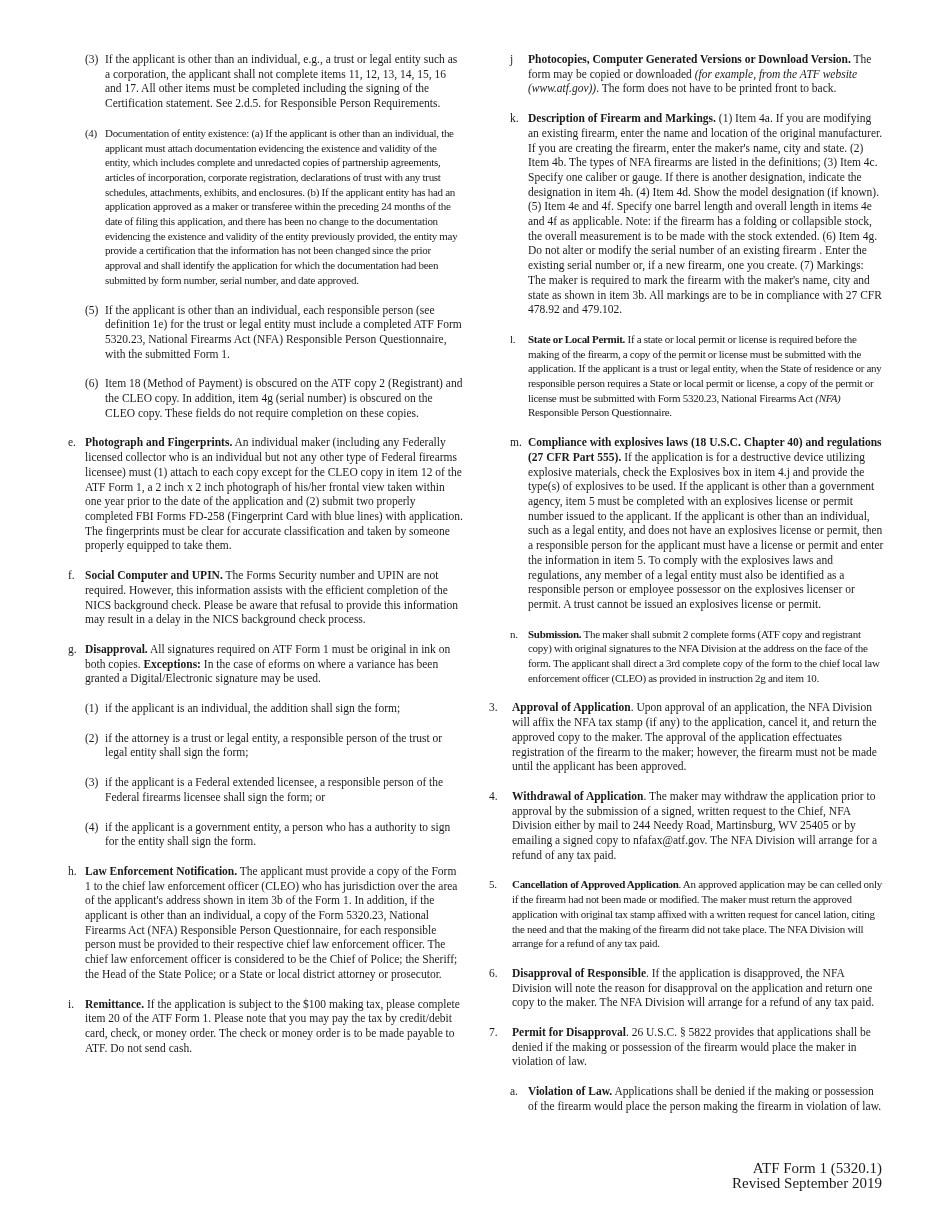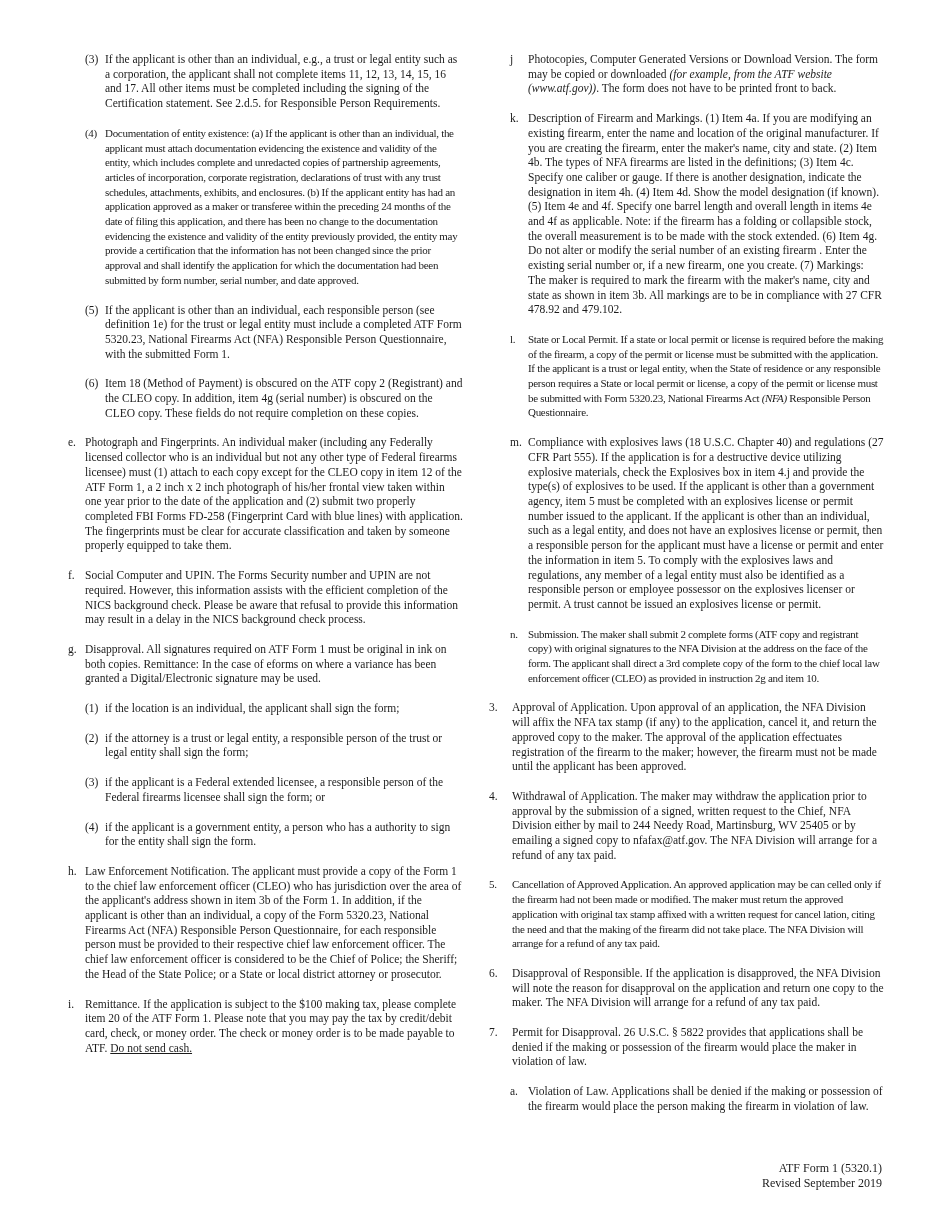--- a/index.html
+++ b/index.html
@@ -37,31 +37,31 @@
   
   .col-left .lv1 .label { flex-basis: 17px; }
   .col-left .lv2 { margin-left: 17px; }
   .col-left .lv2 .label { flex-basis: 20px; }
 
   
   .col-right .lv0 .label { flex-basis: 23px; }
   .col-right .lv1 { margin-left: 21px; }
   .col-right .lv1 .label { flex-basis: 18px; }
 
-  .b { font-weight: normal; }
+  .b { font-weight: bold; }
   .i { font-style: italic; }
-  .u { text-decoration: underline; }
+  .u { }
   .condensed { letter-spacing: -0.3px; font-size: 11px; }
 
   .footer {
     position: absolute;
     top: 1161px;
     right: 68px;
     text-align: right;
-    font-size: 12px;
+    font-size: 15px;
     line-height: 14.5px;
   }
 </style>
 </head>
 <body>
 
 <div class="page">
   <div class="columns">
     <div class="col col-left">
         <div class="item lv2">
@@ -83,25 +83,25 @@
         <div class="item lv1">
           <span class="label">e.</span>
           <span class="body"><span class="b">Photograph and Fingerprints.</span><span>  An individual maker (including any Federally licensed collector who is an individual but not any other type of Federal firearms licensee) must (1) attach to each copy except for the CLEO copy in item 12 of the ATF Form 1, a 2 inch x 2 inch photograph of his/her frontal view taken within one year prior to the date of the application and (2) submit two properly completed FBI Forms FD-258 (Fingerprint Card with blue lines) with application.  The fingerprints must be clear for accurate classification and taken by someone properly equipped to take them.</span></span>
         </div>
         <div class="item lv1">
           <span class="label">f.</span>
           <span class="body"><span class="b">Social Computer and UPIN.</span><span>  The Forms Security number and UPIN are not required.  However, this information assists with the efficient completion of the NICS background check.  Please be aware that refusal to provide this information may result in a delay in the NICS background check process.</span></span>
         </div>
         <div class="item lv1">
           <span class="label">g.</span>
-          <span class="body"><span class="b">Disapproval.</span><span>  All signatures required on ATF Form 1 must be original in ink on both copies.  </span><span class="b">Remittance:</span><span> In the case of eforms on where a variance has been granted a Digital/Electronic signature may be used.</span></span>
+          <span class="body"><span class="b">Disapproval.</span><span>  All signatures required on ATF Form 1 must be original in ink on both copies.  </span><span class="b">Exceptions:</span><span> In the case of eforms on where a variance has been granted a Digital/Electronic signature may be used.</span></span>
         </div>
         <div class="item lv2">
           <span class="label">(1)</span>
-          <span class="body"><span>if the location is an individual, the applicant shall sign the form;</span></span>
+          <span class="body"><span>if the applicant is an individual, the addition shall sign the form;</span></span>
         </div>
         <div class="item lv2">
           <span class="label">(2)</span>
           <span class="body"><span>if the attorney is a trust or legal entity, a responsible person of the trust or legal entity shall sign the form;</span></span>
         </div>
         <div class="item lv2">
           <span class="label">(3)</span>
           <span class="body"><span>if the applicant is a Federal extended licensee, a responsible person of the Federal firearms licensee shall sign the form; or</span></span>
         </div>
         <div class="item lv2">

